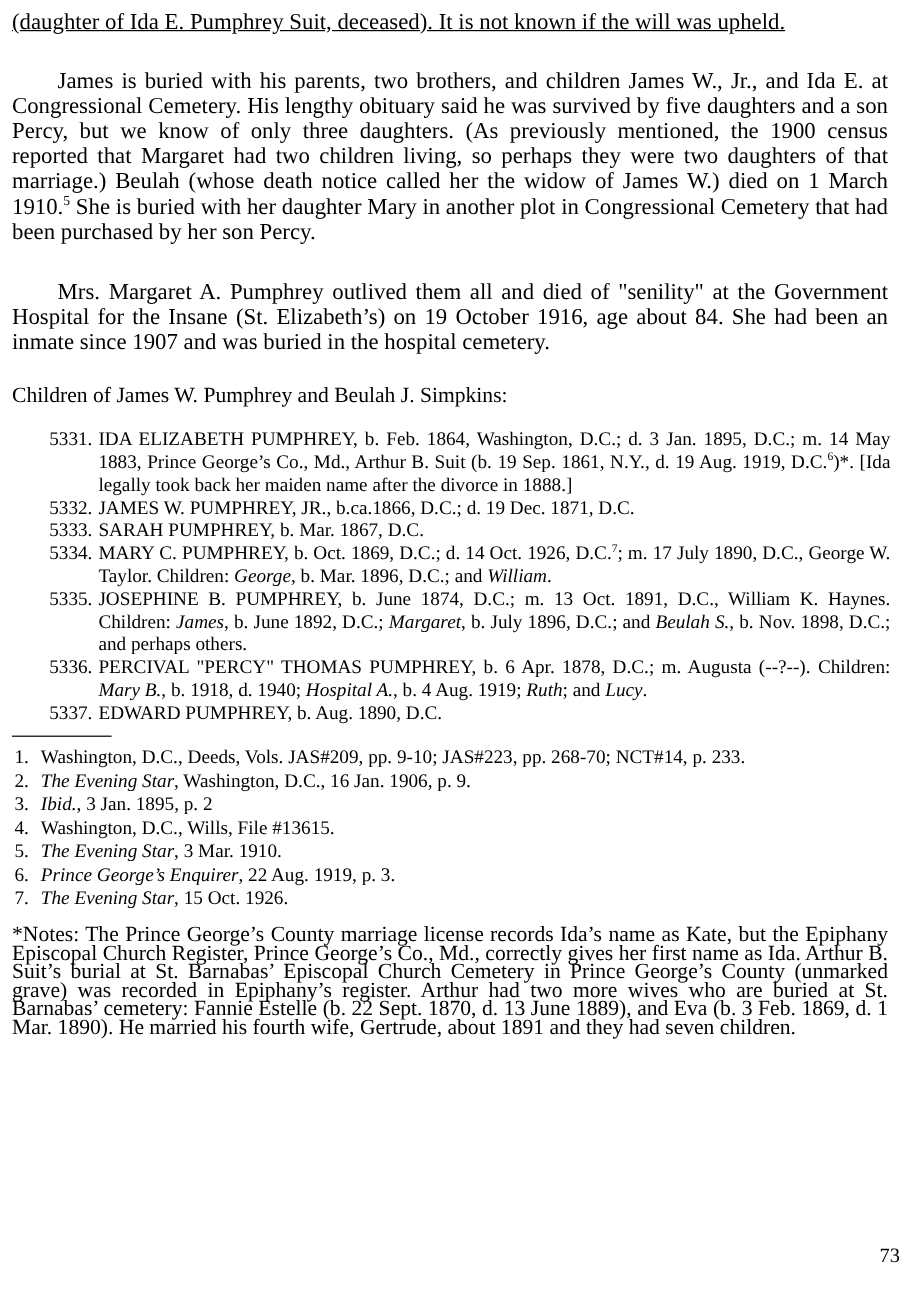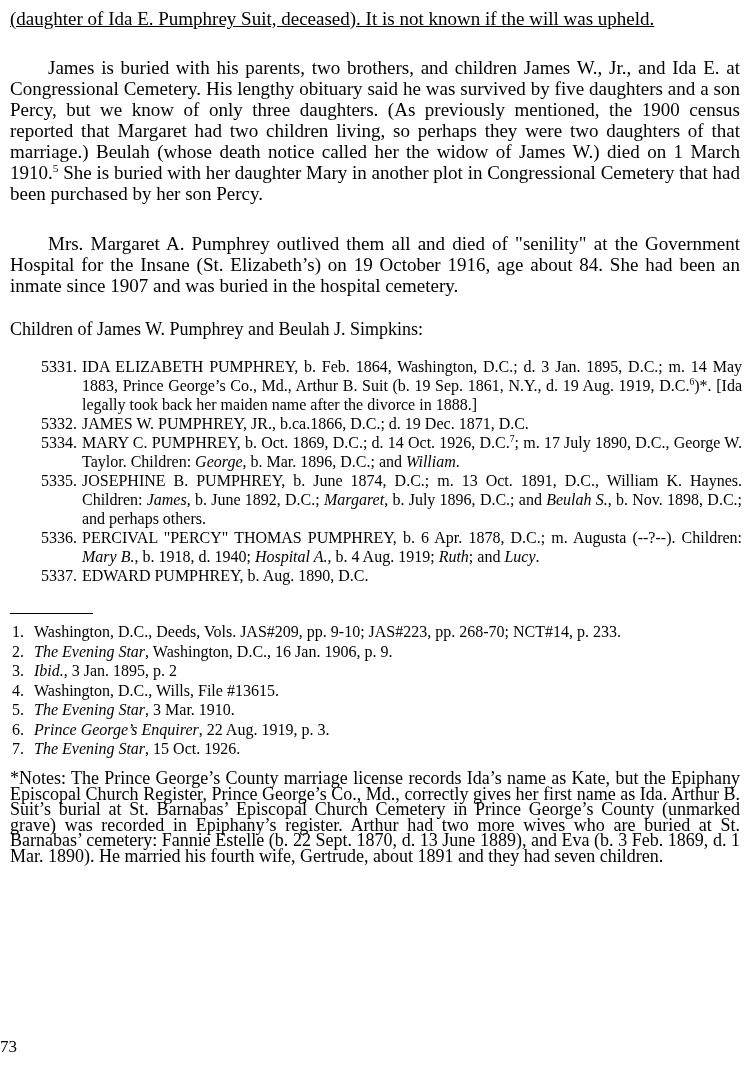--- a/index.html
+++ b/index.html
@@ -48,21 +48,21 @@
   .fn-num{width:22px;flex-shrink:0;}
   .fn-text{flex:1;}
 
   .notes-para{
     position:absolute;left:10px;right:10px;top:771px;
     font-size:18px;line-height:15.6px;
     text-align:justify;margin:0;
   }
   .page-number{
     position:absolute;left:0;right:0;top:1037px;
-    text-align:left;font-size:17px;
+    text-align:right;font-size:17px;
   }
 </style>
 </head>
 <body>
 
 <div class="page">
 
   <p class="body-para p1"><span>(daughter of Ida E. Pumphrey Suit, deceased).  It is not known if the will was upheld.</span></p>
 
   <p class="body-para indent p2"><span>James is buried with his parents, two brothers, and children James W., Jr., and Ida E. at Congressional Cemetery.  His lengthy obituary said he was survived by five daughters and a son Percy, but we know of only three daughters. (As previously mentioned, the 1900 census reported that Margaret had two children living, so perhaps they were two daughters of that marriage.) Beulah (whose death notice called her the widow of James W.) died on 1 March 1910.</span><sup>5</sup><span> She is buried with her daughter Mary in another plot in Congressional Cemetery that had been purchased by her son Percy.</span></p>
@@ -76,20 +76,24 @@
       <div class="child-entry">
         <span class="entry-num">5331.</span>
         <span class="entry-text"><span>IDA ELIZABETH PUMPHREY, b. Feb. 1864, Washington, D.C.; d. 3 Jan. 1895, D.C.; m. 14 May 1883, Prince George’s Co., Md., Arthur B. Suit (b. 19 Sep. 1861, N.Y., d. 19 Aug. 1919, D.C.</span><sup>6</sup><span>)*. [Ida legally took back her maiden name after the divorce in 1888.]</span></span>
       </div>
 
       <div class="child-entry">
         <span class="entry-num">5332.</span>
         <span class="entry-text"><span>JAMES W. PUMPHREY, JR., b.ca.1866, D.C.; d. 19 Dec. 1871, D.C.</span></span>
       </div>
 
+      <div class="child-entry">
+        <span class="entry-num">5333.</span>
+        <span class="entry-text"><span>SARAH PUMPHREY, b. Mar. 1867, D.C.</span></span>
+      </div>
 
       <div class="child-entry">
         <span class="entry-num">5334.</span>
         <span class="entry-text"><span>MARY C. PUMPHREY, b. Oct. 1869, D.C.; d. 14 Oct. 1926, D.C.</span><sup>7</sup><span>; m. 17 July 1890, D.C., George W. Taylor. Children: </span><em>George</em><span>, b. Mar. 1896, D.C.; and </span><em>William</em><span>.</span></span>
       </div>
 
       <div class="child-entry">
         <span class="entry-num">5335.</span>
         <span class="entry-text"><span>JOSEPHINE B. PUMPHREY, b. June 1874, D.C.; m. 13 Oct. 1891, D.C., William K. Haynes. Children: </span><em>James</em><span>, b. June 1892, D.C.; </span><em>Margaret</em><span>, b. July 1896, D.C.; and </span><em>Beulah S.</em><span>, b. Nov. 1898, D.C.; and perhaps others.</span></span>
       </div>

